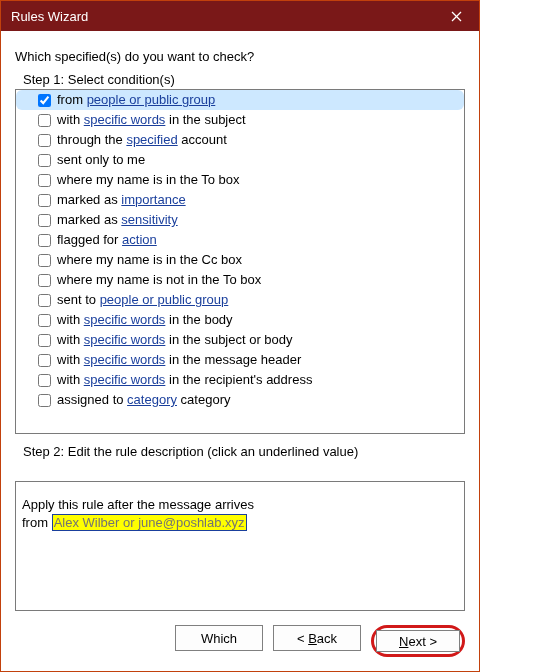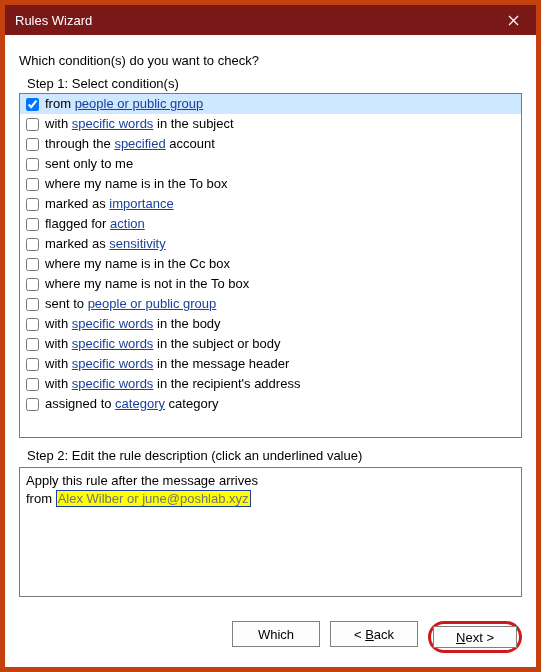--- a/index.html
+++ b/index.html
@@ -4,23 +4,23 @@
 <style>
   * { box-sizing: border-box; }
   html, body {
     margin: 0; padding: 0;
     font-family: "Segoe UI", Tahoma, sans-serif;
     font-size: 13px;
     background: #fff;
     color: #000;
   }
   .window {
-    width: 541px;
+    width: 480px;
     height: 672px;
-    border: 5px solid #c2410c;
+    border: 1px solid #c2410c;
     display: flex;
     flex-direction: column;
     position: relative;
     background: #fff;
   }
   .titlebar {
     height: 30px;
     background: #7a1818;
     color: #fff;
     display: flex;
@@ -53,42 +53,43 @@
   .cond-box {
     border: 1px solid #7a7a7a;
     height: 345px;
     overflow-y: scroll;
     background: #fff;
     position: relative;
   }
   .cond-row {
     display: flex;
     align-items: center;
-    padding: 1px 4px;
+    padding: 1px 20px;
     line-height: 18px;
     white-space: nowrap;
+    border-radius: 6px;
   }
   .cond-row.selected {
     background: #cde8ff;
   }
   .cond-row input[type=checkbox] {
     margin: 0 6px 0 2px;
     width: 13px; height: 13px;
   }
   .cond-text .link {
     color: #1a3f9c;
     text-decoration: underline;
     cursor: pointer;
   }
   .desc-box {
     border: 1px solid #7a7a7a;
     background: #fff;
     height: 130px;
-    padding: 4px 6px;
-    margin-top: 2px;
+    padding: 14px 6px;
+    margin-top: 20px;
     line-height: 18px;
   }
   .desc-box .yellow-link {
     background: #ffff00;
     color: #737373;
     border: 1px solid #1a3f9c;
     padding: 0 1px;
     cursor: pointer;
   }
   .button-row {
@@ -134,21 +135,21 @@
     <span>Rules Wizard</span>
     <div class="close">
       <svg width="11" height="11" viewBox="0 0 11 11">
         <line x1="1" y1="1" x2="10" y2="10" stroke="#fff" stroke-width="1.2"></line>
         <line x1="10" y1="1" x2="1" y2="10" stroke="#fff" stroke-width="1.2"></line>
       </svg>
     </div>
   </div>
 
   <div class="content">
-    <div class="prompt">Which condition(s) do you want to check?</div>
+    <div class="prompt">Which specified(s) do you want to check?</div>
     <div class="step-label">Step 1: Select condition(s)</div>
 
     <div class="cond-box" id="cond-box">
         <div class="cond-row selected">
           <input type="checkbox" checked="" style="">
           <span class="cond-text"><span>from </span><span class="link">people or public group</span></span>
         </div>
         <div class="cond-row">
           <input type="checkbox" style="">
           <span class="cond-text"><span>with </span><span class="link">specific words</span><span> in the subject</span></span>
@@ -164,25 +165,25 @@
         <div class="cond-row">
           <input type="checkbox" style="">
           <span class="cond-text"><span>where my name is in the To box</span></span>
         </div>
         <div class="cond-row">
           <input type="checkbox" style="">
           <span class="cond-text"><span>marked as </span><span class="link">importance</span></span>
         </div>
         <div class="cond-row">
           <input type="checkbox" style="">
+          <span class="cond-text"><span>marked as </span><span class="link">sensitivity</span></span>
+        </div>
+        <div class="cond-row">
+          <input type="checkbox" style="">
           <span class="cond-text"><span>flagged for </span><span class="link">action</span></span>
-        </div>
-        <div class="cond-row">
-          <input type="checkbox" style="">
-          <span class="cond-text"><span>marked as </span><span class="link">sensitivity</span></span>
         </div>
         <div class="cond-row">
           <input type="checkbox" style="">
           <span class="cond-text"><span>where my name is in the Cc box</span></span>
         </div>
         <div class="cond-row">
           <input type="checkbox" style="">
           <span class="cond-text"><span>where my name is not in the To box</span></span>
         </div>
         <div class="cond-row">

